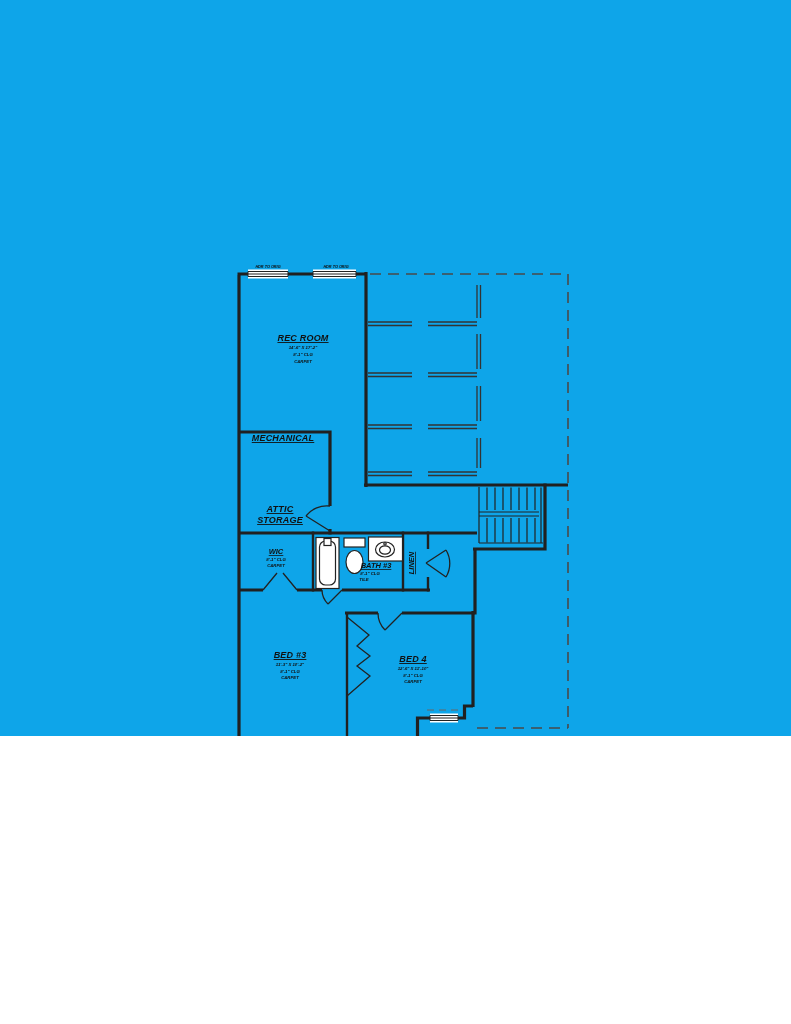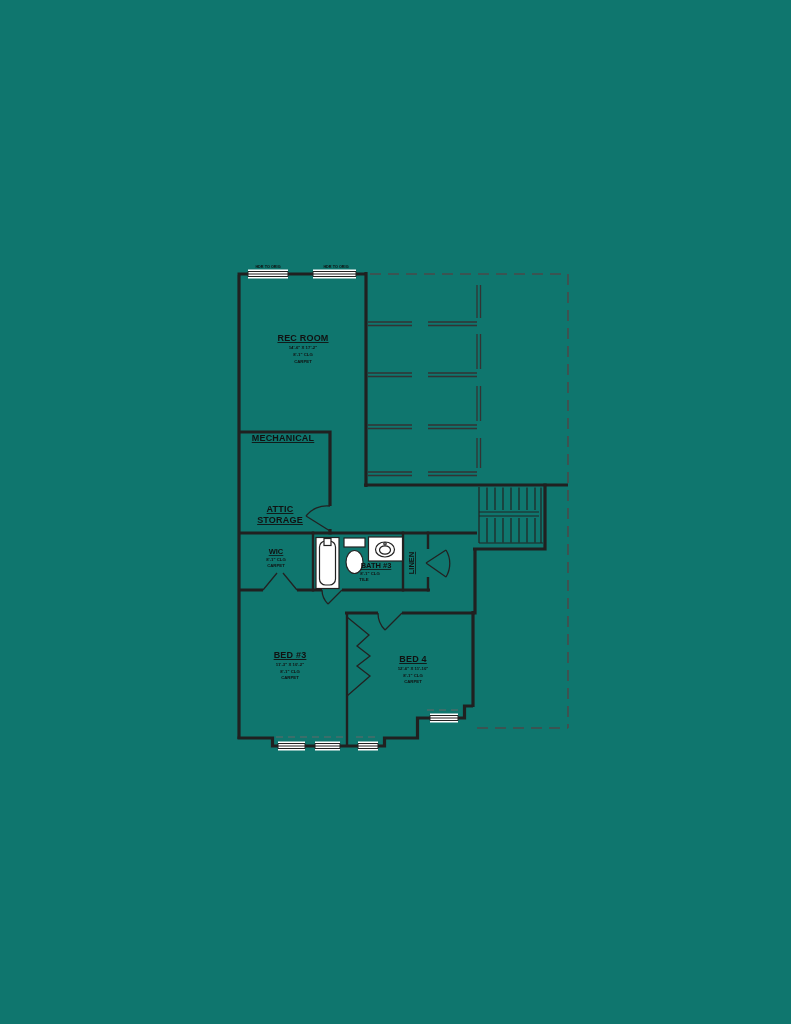--- a/index.html
+++ b/index.html
@@ -1,17 +1,17 @@
 <!DOCTYPE html>
 <html><head>
 <meta charset="utf-8">
 <style>
   html,body{margin:0;padding:0;background:#ffffff;}
-  .stage{position:relative;width:791px;height:1024px;background:#0f766e;overflow:hidden;
-         font-family:"Liberation Sans", sans-serif;}
+  .stage{position:relative;width:791px;height:736px;background:#0ea5e9;overflow:hidden;
+         font-family:"Liberation Sans", sans-serif;font-style:italic;}
   svg{position:absolute;left:0;top:0;}
   text{fill:#111;font-family:"Liberation Sans", sans-serif;}
   .room-name{font-size:9px;font-weight:bold;letter-spacing:.2px;text-decoration:underline;}
   .room-name-sm{font-size:7.5px;font-weight:bold;text-decoration:underline;}
   .room-sub{font-size:4.3px;font-weight:bold;}
   .win-note{font-size:3.8px;font-weight:bold;}
   .wall{stroke:#202020;stroke-width:3.2;fill:none;stroke-linecap:butt;}
   .wall2{stroke:#202020;stroke-width:2.4;fill:none;}
   .thin{stroke:#222;stroke-width:1.2;fill:none;}
   .beam{stroke:#333;stroke-width:1.3;fill:none;}

